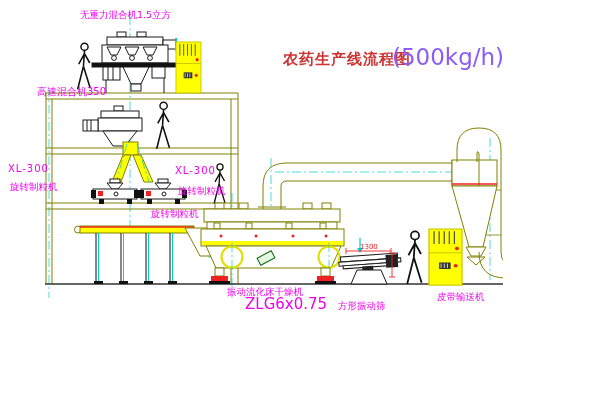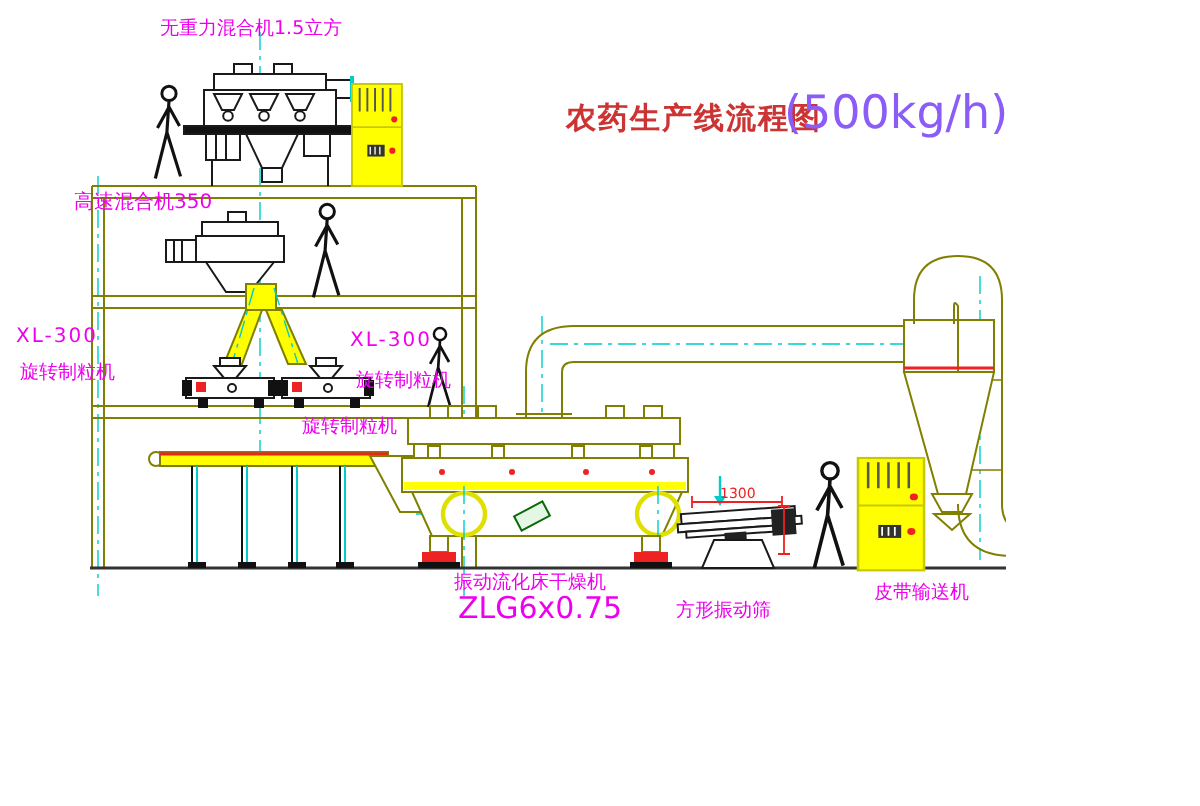--- a/index.html
+++ b/index.html
@@ -2,21 +2,21 @@
 <html><head>
 <meta charset="utf-8">
 <style>
   html,body{margin:0;padding:0;background:#fff;}
   #canvas{position:relative;width:503px;height:403px;background:#ffffff;overflow:hidden;
           font-family:"DejaVu Sans","Liberation Sans",sans-serif;}
   #drawing{position:absolute;left:0;top:0;}
   .lbl{position:absolute;white-space:nowrap;color:#ee00ee;font-size:9.5px;line-height:1;
        font-family:"DejaVu Sans","Liberation Sans",sans-serif;}
   .lbl.big{font-size:10px;letter-spacing:1px;}
-  .lbl.model{font-size:15px;letter-spacing:0;}
+  .lbl.model{font-size:15px;letter-spacing:0;margin-left:16px;}
   .title-zh{position:absolute;color:#cc3333;font-size:15px;font-weight:bold;letter-spacing:1px;white-space:nowrap;text-align:right;}
   .title-cap{position:absolute;color:#8b5cf6;font-size:23px;font-weight:400;white-space:nowrap;}
   .dim{position:absolute;color:#ee2222;font-size:7px;white-space:nowrap;}
   svg .o{stroke:#808000;fill:none;stroke-width:1;}
   svg .ow{stroke:#808000;fill:#ffffff;stroke-width:1;}
   svg .k{stroke:#1a1a1a;fill:none;stroke-width:1;}
   svg .kw{stroke:#1a1a1a;fill:#ffffff;stroke-width:1;}
   svg .cl{stroke:#00cccc;stroke-width:0.7;fill:none;stroke-dasharray:9 3 2 3;}
   svg .cy{stroke:#00cccc;fill:none;}
   svg .rd{stroke:#ee2222;fill:none;}
@@ -217,21 +217,21 @@
     <path d="M512,249 L532,262 M532,249 L512,262" stroke-width="0.8"></path>
     <path d="M506,189 H538"></path>
     <path d="M508,188 L522,174 L536,188 Z" class="ow"></path>
     <path d="M522,170 V174"></path>
   </g>
 </svg>
 
   <div class="lbl" style="left:80px;top:10px">无重力混合机1.5立方</div>
   <div class="title-zh" style="left:283px;top:50px">农药生产线流程图</div>
   <div class="title-cap" style="left:392px;top:44px">(500kg/h)</div>
-  <div class="lbl" style="left:37px;top:97px;font-size:10px">高速混合机350</div>
+  <div class="lbl" style="left:37px;top:87px;font-size:10px">高速混合机350</div>
   <div class="lbl big" style="left:8px;top:164px">XL-300</div>
   <div class="lbl" style="left:10px;top:182px">旋转制粒机</div>
   <div class="lbl big" style="left:175px;top:166px">XL-300</div>
   <div class="lbl" style="left:178px;top:186px">旋转制粒机</div>
   <div class="lbl" style="left:151px;top:209px">旋转制粒机</div>
   <div class="lbl" style="left:227px;top:287px">振动流化床干燥机</div>
   <div class="lbl model" style="left:229px;top:297px">ZLG6x0.75</div>
   <div class="lbl" style="left:338px;top:301px">方形振动筛</div>
   <div class="lbl" style="left:437px;top:292px">皮带输送机</div>
   <div class="lbl" style="left:515px;top:292px">引风机</div>

